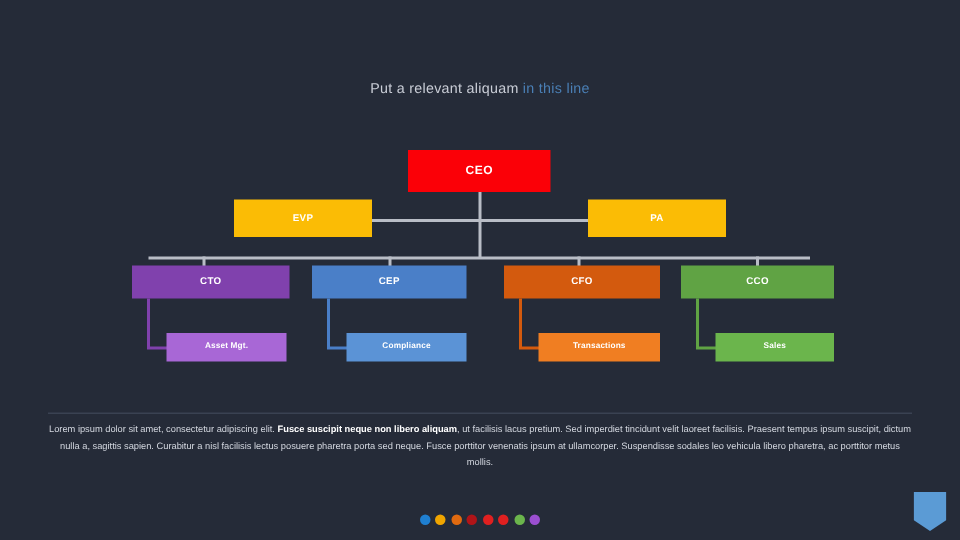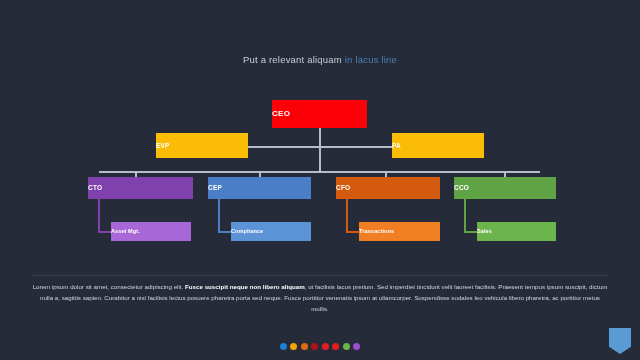--- a/index.html
+++ b/index.html
@@ -15,21 +15,21 @@
     position:absolute; top:54px; left:0; width:640px;
     text-align:center; font-size:9.5px; color:#c9cdd6; letter-spacing:.2px;
     white-space:nowrap;
   }
   .subtitle .accent { color:#4a7fb5; }
 
   
   .chart { position:absolute; left:0; top:0; width:640px; height:270px; }
 
   .node {
-    position:absolute; display:flex; align-items:center; 
+    position:absolute; display:flex; align-items:center; justify-content:center;
     color:#ffffff; text-align:center; line-height:1.1; z-index:3;
   }
   .node.t1 { font-size:8px; font-weight:bold; letter-spacing:.3px; }
   .node.t2 { font-size:6.5px; font-weight:bold; letter-spacing:.2px; }
   .node.t3 { font-size:6.5px; font-weight:bold; letter-spacing:.2px; }
   .node.t4 { font-size:5.5px; font-weight:bold; letter-spacing:.1px; }
 
   
   .conn { position:absolute; z-index:1; }
   .vline { width:1.5px; }
@@ -60,21 +60,21 @@
     background:#5b9bd5;
     clip-path:polygon(0% 0%, 100% 0%, 100% 72%, 50% 100%, 0% 72%);
   }
 </style>
 </head>
 <body>
 
 <div class="slide">
 
   <div class="subtitle">
-    <span>Put a relevant aliquam </span><span class="accent">in lacus line</span>
+    <span>Put a relevant aliquam </span><span class="accent">in this line</span>
   </div>
 
   <div class="chart">
 
     <div class="conn vline" style="left:319px; top:128px; height:44px; background:#b9bdc6;"></div>
     <div class="conn hline" style="left:248px; top:146px; width:144px; background:#b9bdc6;"></div>
     <div class="conn hline" style="left:99px; top:171px; width:441px; background:#b9bdc6;"></div>
 
     <div class="conn vline" style="left:135px; top:171px; height:10px; background:#b9bdc6;"></div>
     <div class="conn vline" style="left:259px; top:171px; height:10px; background:#b9bdc6;"></div>

